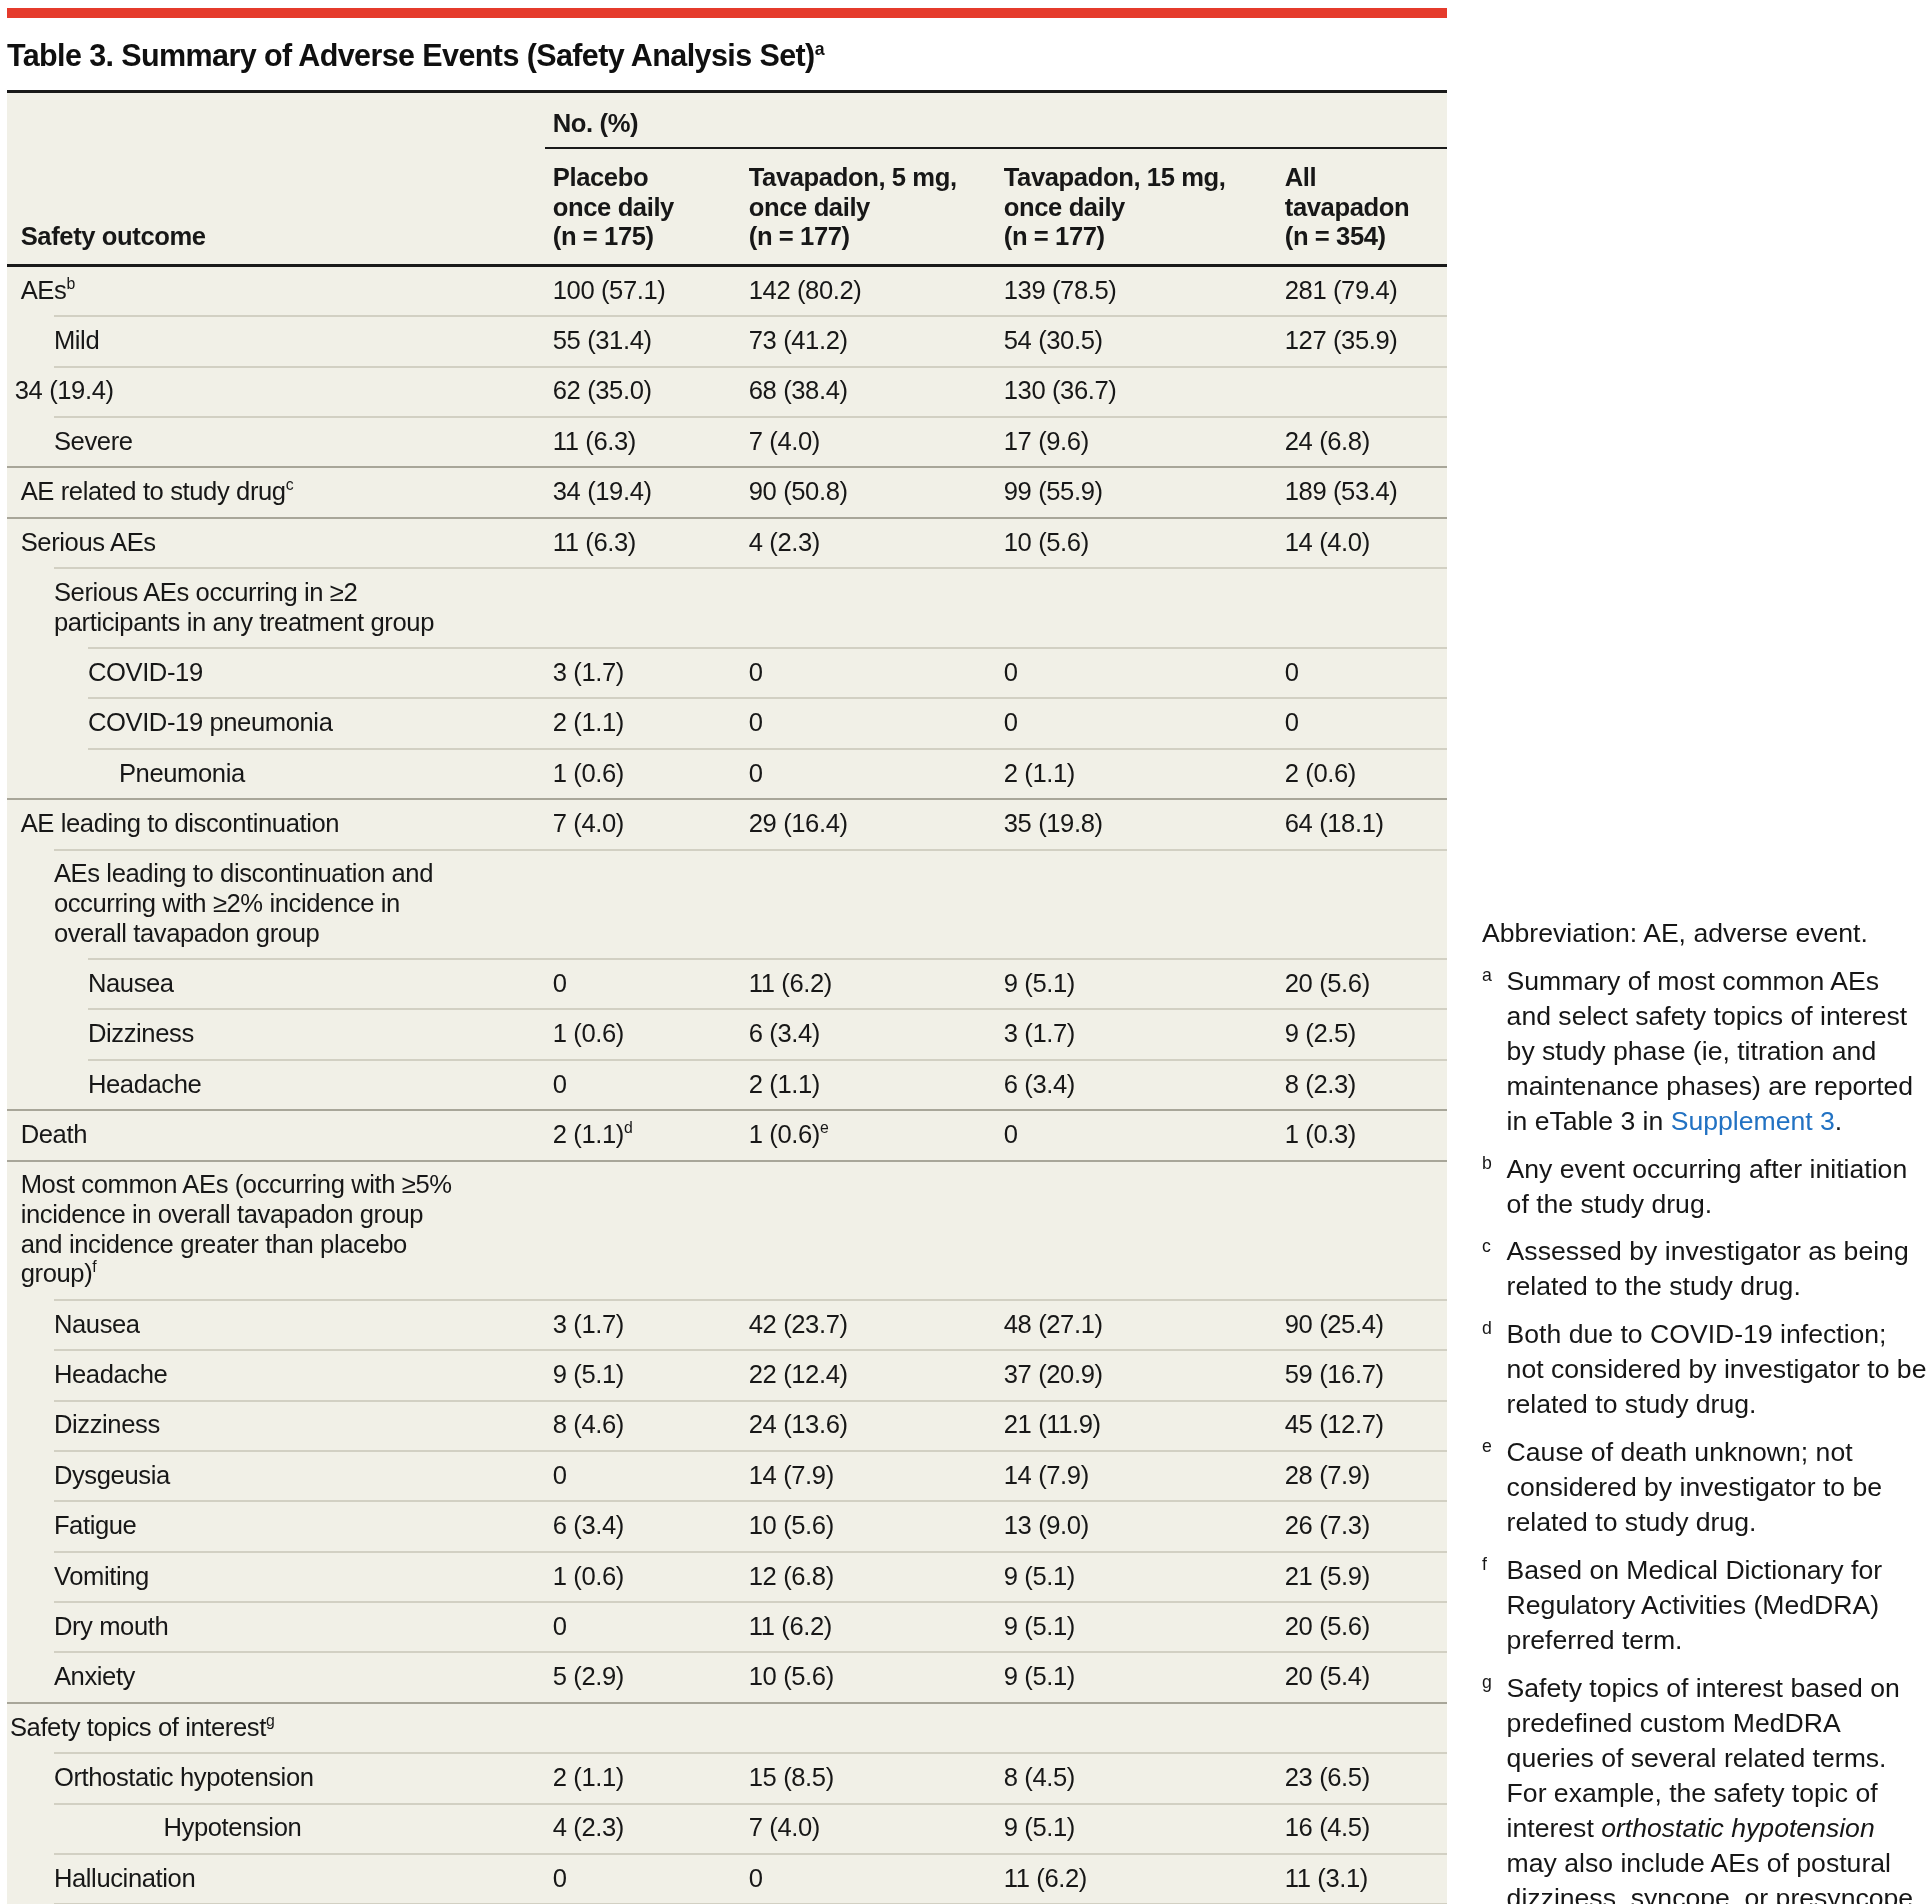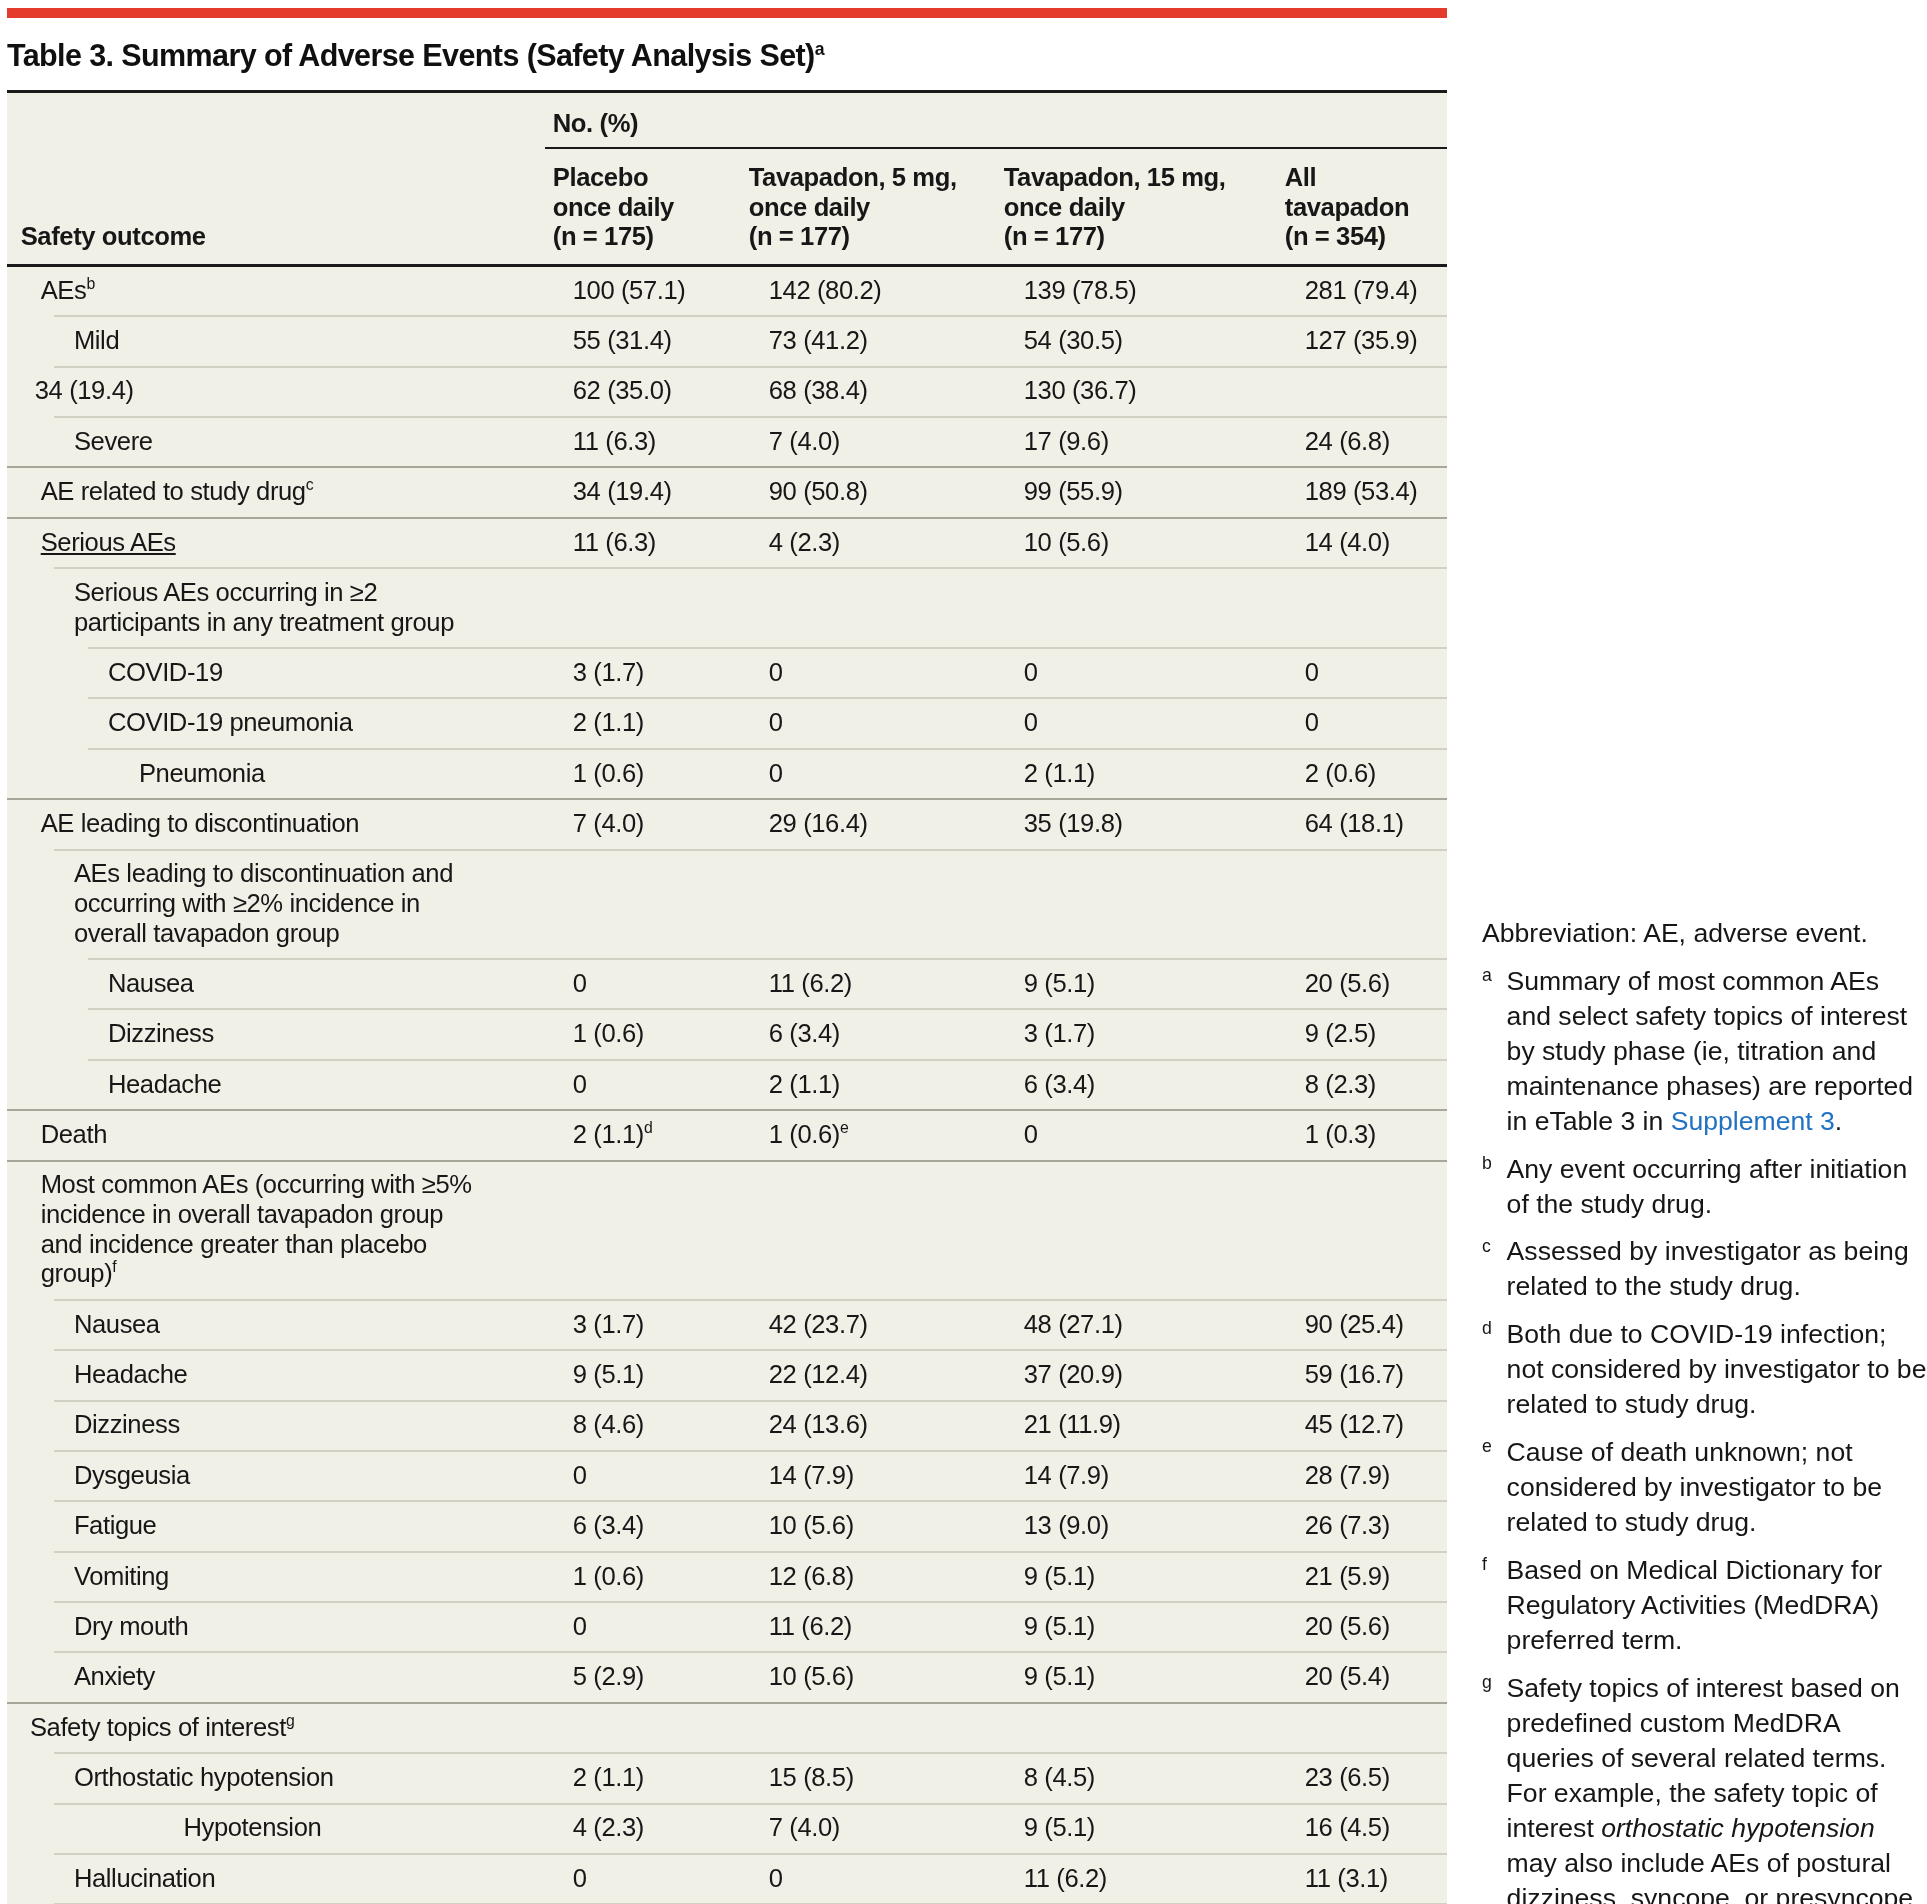--- a/index.html
+++ b/index.html
@@ -20,21 +20,21 @@
   .tbl{background:var(--tblbg);border-top:3.9px solid var(--ink);border-bottom:3.9px solid var(--ink);
        font-size:25.6px;letter-spacing:-0.4px;line-height:29.6px;}
   .group-row{display:grid;grid-template-columns:538px 1fr;padding:15.8px 0 8.9px 0;}
   .group-label{font-weight:bold;padding-left:7.9px;}
   .group-underline{height:2px;background:var(--ink);margin-left:538px;}
   .cols-row{display:grid;grid-template-columns:538px 196px 255px 281px 1fr;
             align-items:end;padding:13.8px 0 11.8px 0;font-weight:bold;}
   .cols-row .col0{padding-left:13.8px;}
   .cols-row .col-h{padding-left:7.9px;padding-right:5.9px;}
   .head-rule{height:3px;background:var(--ink);}
-  .row{display:grid;grid-template-columns:538px 196px 255px 281px 1fr;padding:8.9px 0 9.9px 0;margin-left:20px;}
+  .row{display:grid;grid-template-columns:538px 196px 255px 281px 1fr;padding:8.9px 0 9.9px 0;}
   .cell.label{padding-right:87px;}
   .cell.label sup, .cell.val sup{font-size:15.8px;vertical-align:super;line-height:0;}
   .cell.val{padding-left:7.9px;white-space:nowrap;}
   .sep{height:2px;}
   .sep.minor{background:var(--minor);}
   .sep.major{background:var(--major);}
 
   
   .footnotes{position:absolute;left:1482px;top:916px;width:446px;font-size:26.6px;
              line-height:35px;color:#161616;}
@@ -101,21 +101,21 @@
           <div class="sep major" style="margin-left: 0px;"></div>
           <div class="row">
             <div class="cell label" style="padding-left: 13.8px;">AE related to study drug<sup>c</sup></div>
             <div class="cell val">34 (19.4)</div>
             <div class="cell val">90 (50.8)</div>
             <div class="cell val">99 (55.9)</div>
             <div class="cell val">189 (53.4)</div>
           </div>
           <div class="sep major" style="margin-left: 0px;"></div>
           <div class="row">
-            <div class="cell label" style="padding-left: 13.8px; text-decoration: underline;">Serious AEs</div>
+            <div class="cell label" style="padding-left: 13.8px;">Serious AEs</div>
             <div class="cell val">11 (6.3)</div>
             <div class="cell val">4 (2.3)</div>
             <div class="cell val">10 (5.6)</div>
             <div class="cell val">14 (4.0)</div>
           </div>
           <div class="sep minor" style="margin-left: 47px;"></div>
           <div class="row">
             <div class="cell label" style="padding-left: 47px;">Serious AEs occurring in ≥2 participants in any treatment group</div>
             <div class="cell val"></div>
             <div class="cell val"></div>

